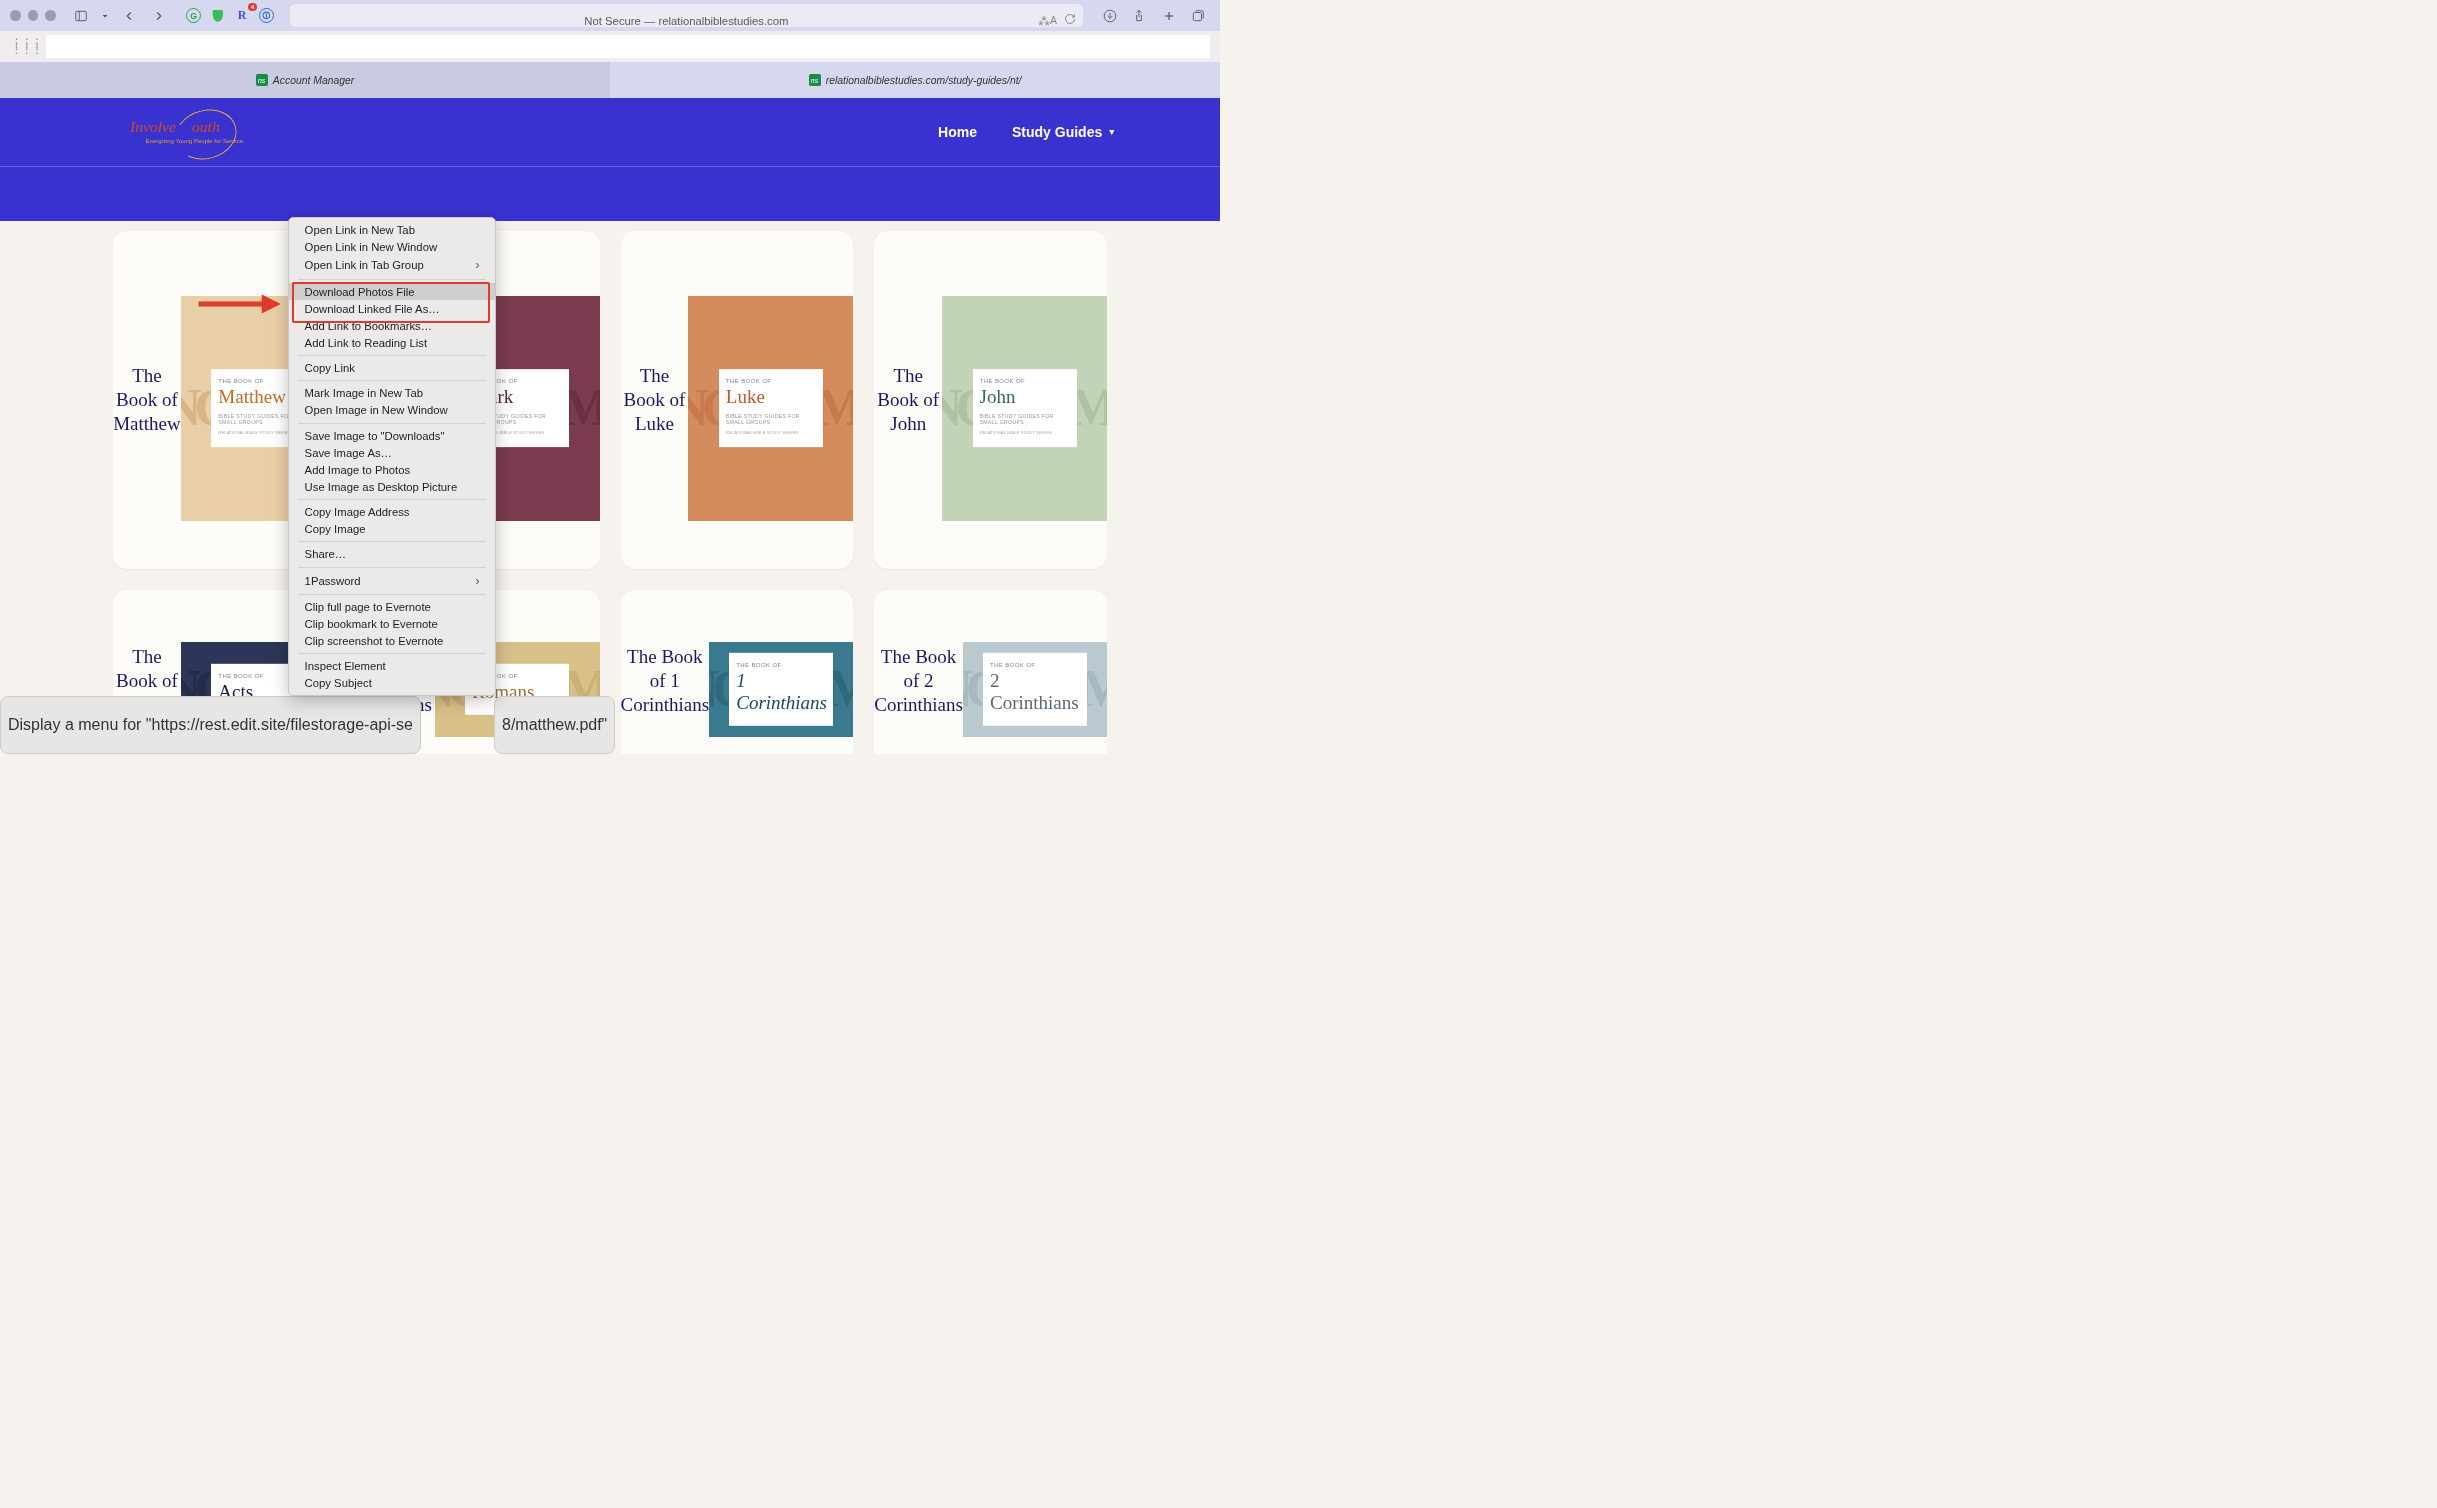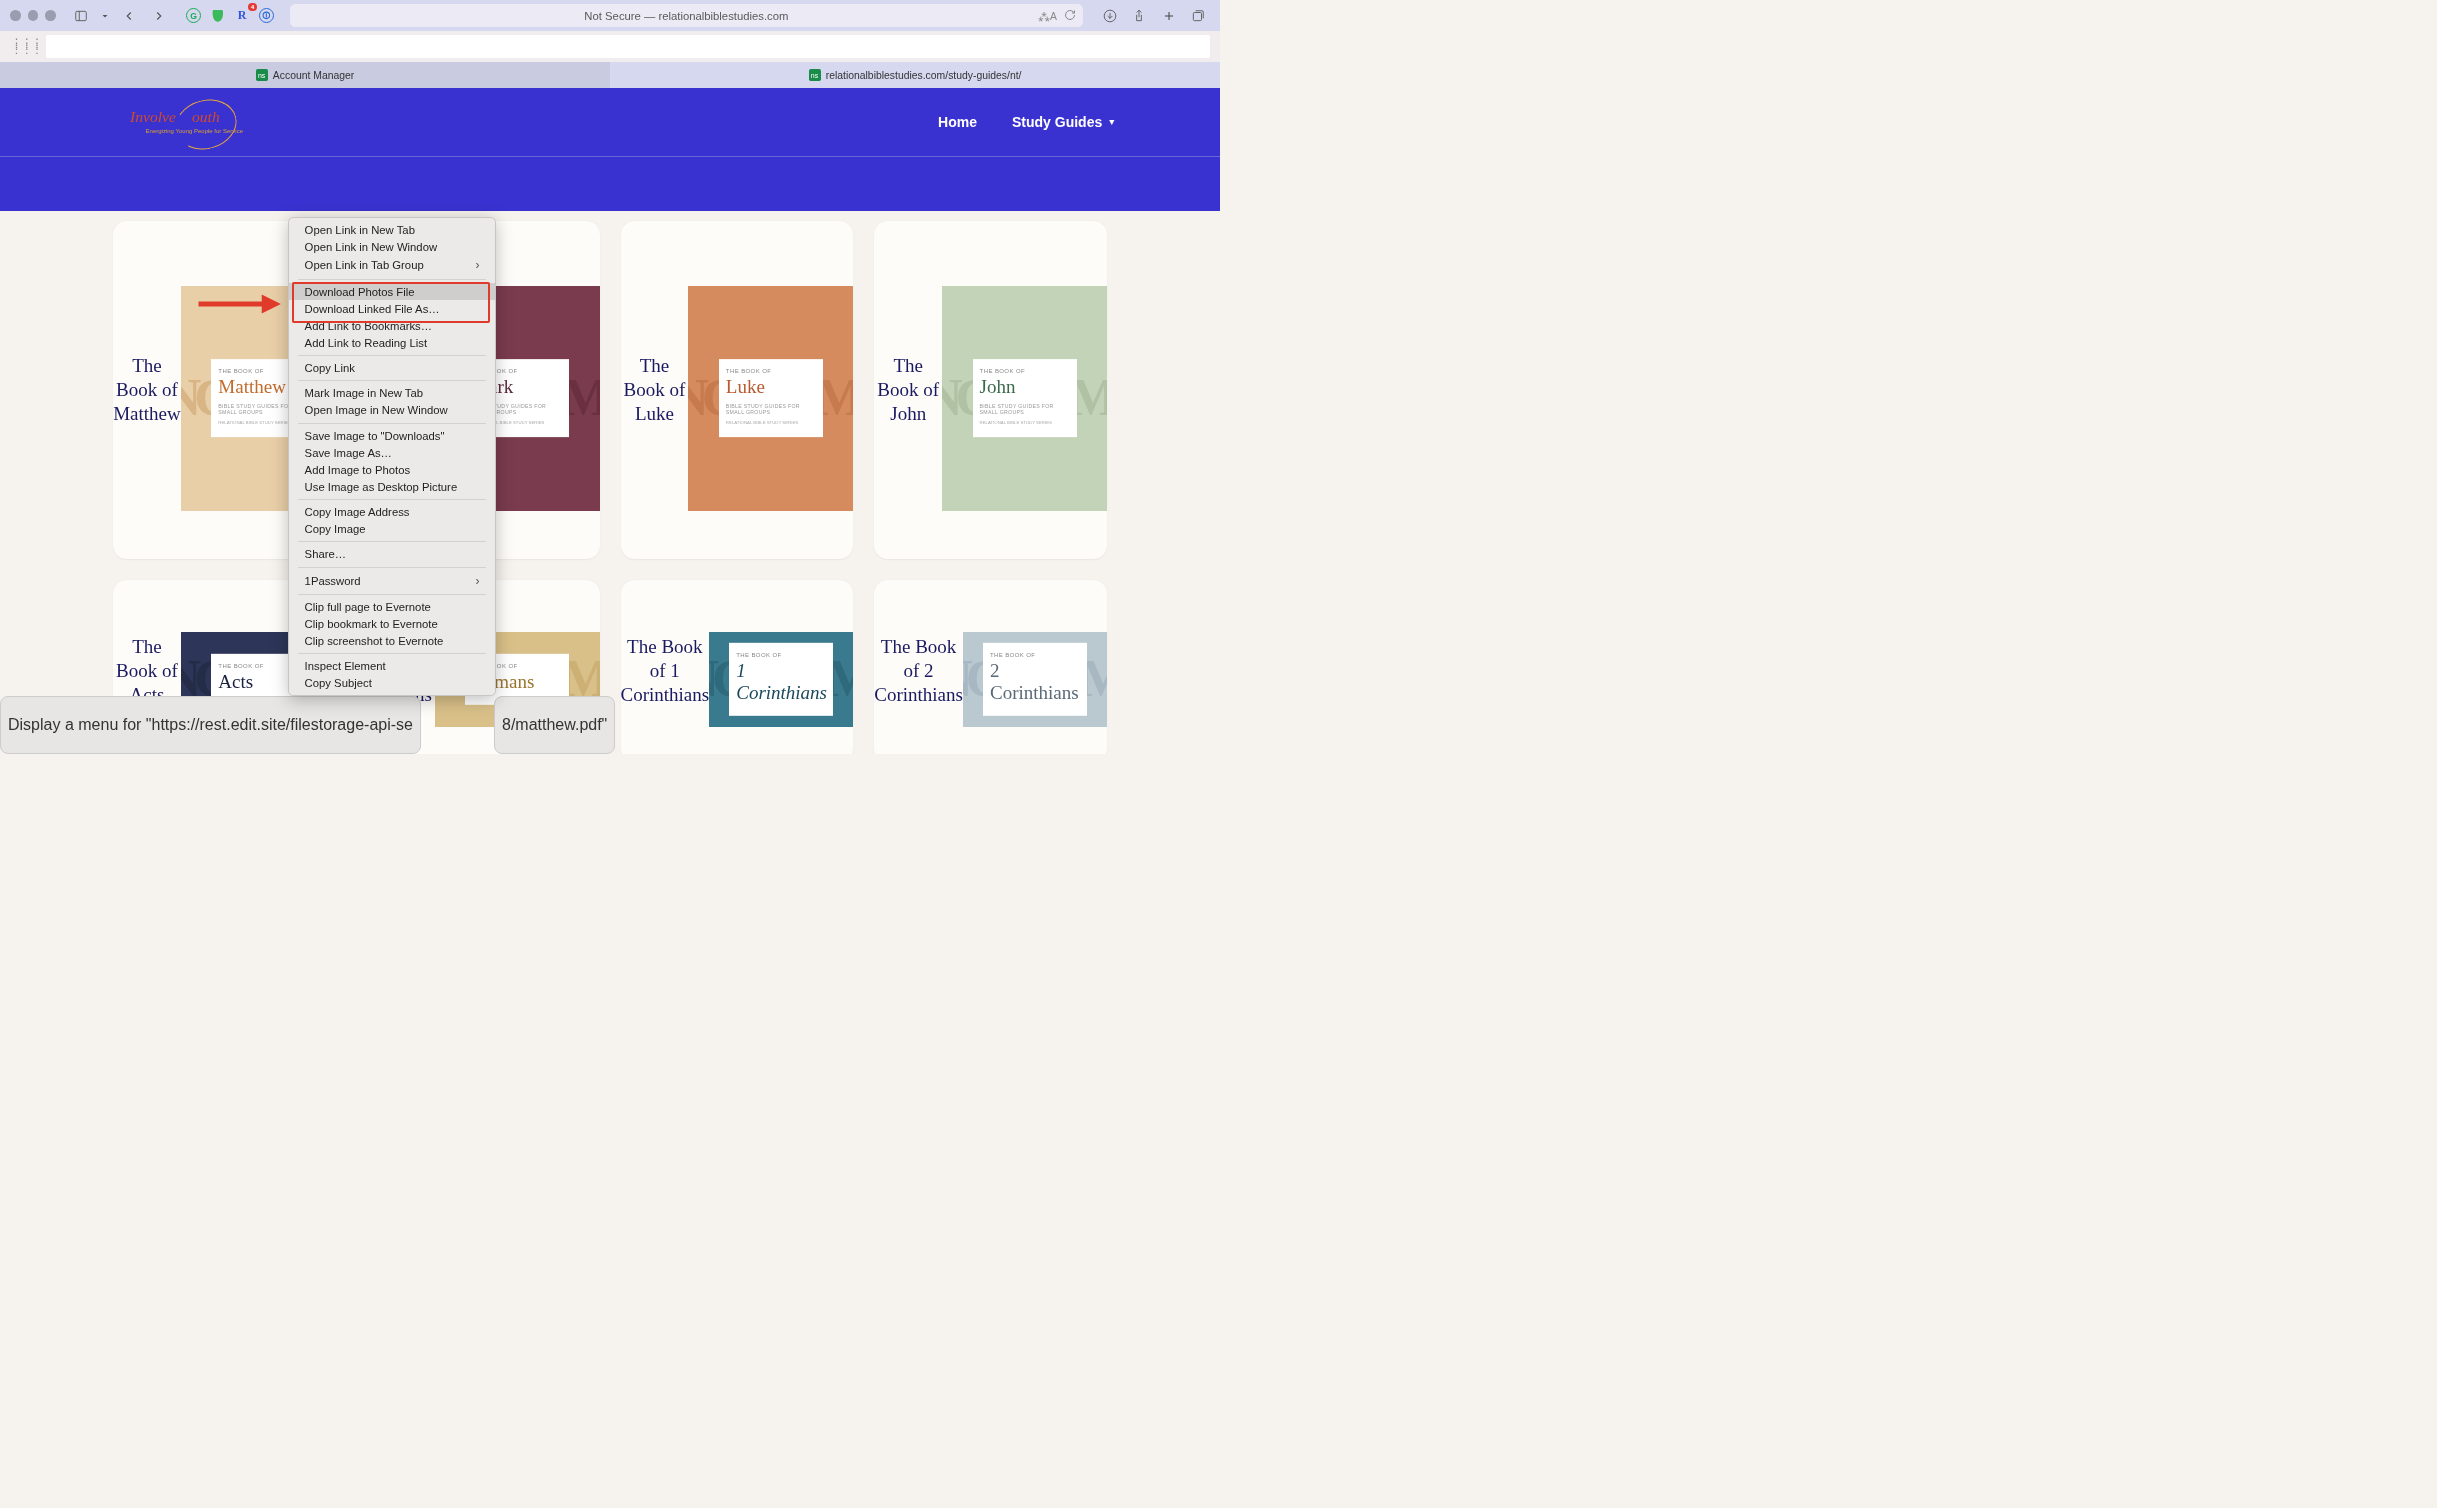--- a/index.html
+++ b/index.html
@@ -12,28 +12,28 @@
 .chrome-btn { width: 22.5px; height: 22.5px; display: flex; align-items: center; justify-content: center; color: #555; border-radius: 3.5px; }
 .chrome-btn svg { width: 14px; height: 14px; }
 .ext-row { display:flex; gap:8.7px; align-items:center; margin-left:8.7px; }
 .ext-icon { width:15.6px; height:15.6px; display:flex; align-items:center; justify-content:center; font-weight:bold; font-size:12px; }
 .grammarly { color:#1aab53; border-radius:50%; border:1.7px solid #1aab53; width:15.6px; height:15.6px; font-size:8.7px; }
 .elephant { color:#3aba5a; }
 .r-icon { color:#3355dd; font-family:Georgia,serif; position:relative; }
 .r-badge { position:absolute; top:-5.2px; right:-7px; background:#e53935; color:#fff; font-size:7px; border-radius:6px; padding:0 2.6px; line-height:8.7px; }
 .onep { color:#2a6bd6; border:1.7px solid #2a6bd6; border-radius:50%; width:15.6px; height:15.6px; font-size:8.7px; display:flex; align-items:center; justify-content:center; }
 
-.addr-bar { flex:1; background:#eceaf5; border-radius:5.2px; height:22.5px; display:flex; align-items:center; justify-content:center; margin: 0 8.7px; color:#5a5a5a; font-size:11.3px; position:relative; }
+.addr-bar { flex:1; background:#eceaf5; border-radius:5.2px; height:22.5px; display:flex; align-items:flex-end; justify-content:center; margin: 0 8.7px; color:#5a5a5a; font-size:11.3px; position:relative; }
 .addr-right { position:absolute; right:7px; display:flex; gap:7px; align-items:center; color:#888; }
 
 .fav-bar { background:#f1eced; height:31px; display:flex; align-items:center; padding:0 10.4px; }
 .grid-icon { color:#888; font-size:12px; letter-spacing:-1.7px; line-height:5.2px; }
 .fav-white { flex:1; background:#fff; height:22.5px; margin-left:5.2px; border-radius:1.7px; }
 
-.tab-bar { height:26px; display:flex; }
+.tab-bar { height:36px; display:flex;font-style:italic; }
 .tab { flex:1; display:flex; align-items:center; justify-content:center; gap:5.2px; font-size:10.4px; color:#333; }
 .tab.inactive { background:#c9cbe0; }
 .tab.active { background:#d6d8ef; }
 .tab-favicon { width:12px; height:12px; background:#1a8c4a; border-radius:1.7px; color:#fff; font-size:7px; display:flex; align-items:center; justify-content:center; }
 
 
 .page-header { background:#3a32d0; height:69px; border-bottom:0.9px solid rgba(255,255,255,0.25); display:flex; align-items:center; justify-content:space-between; padding:0 104px 0 130px; }
 .logo { position:relative; width:113px; height:48px; }
 .logo-text1 { color:#d04a2a; font-family:Georgia,serif; font-style:italic; font-size:15.6px; position:absolute; top:10.4px; left:0; }
 .logo-text2 { color:#d04a2a; font-family:Georgia,serif; font-style:italic; font-size:15.6px; position:absolute; top:10.4px; left:62px; }

